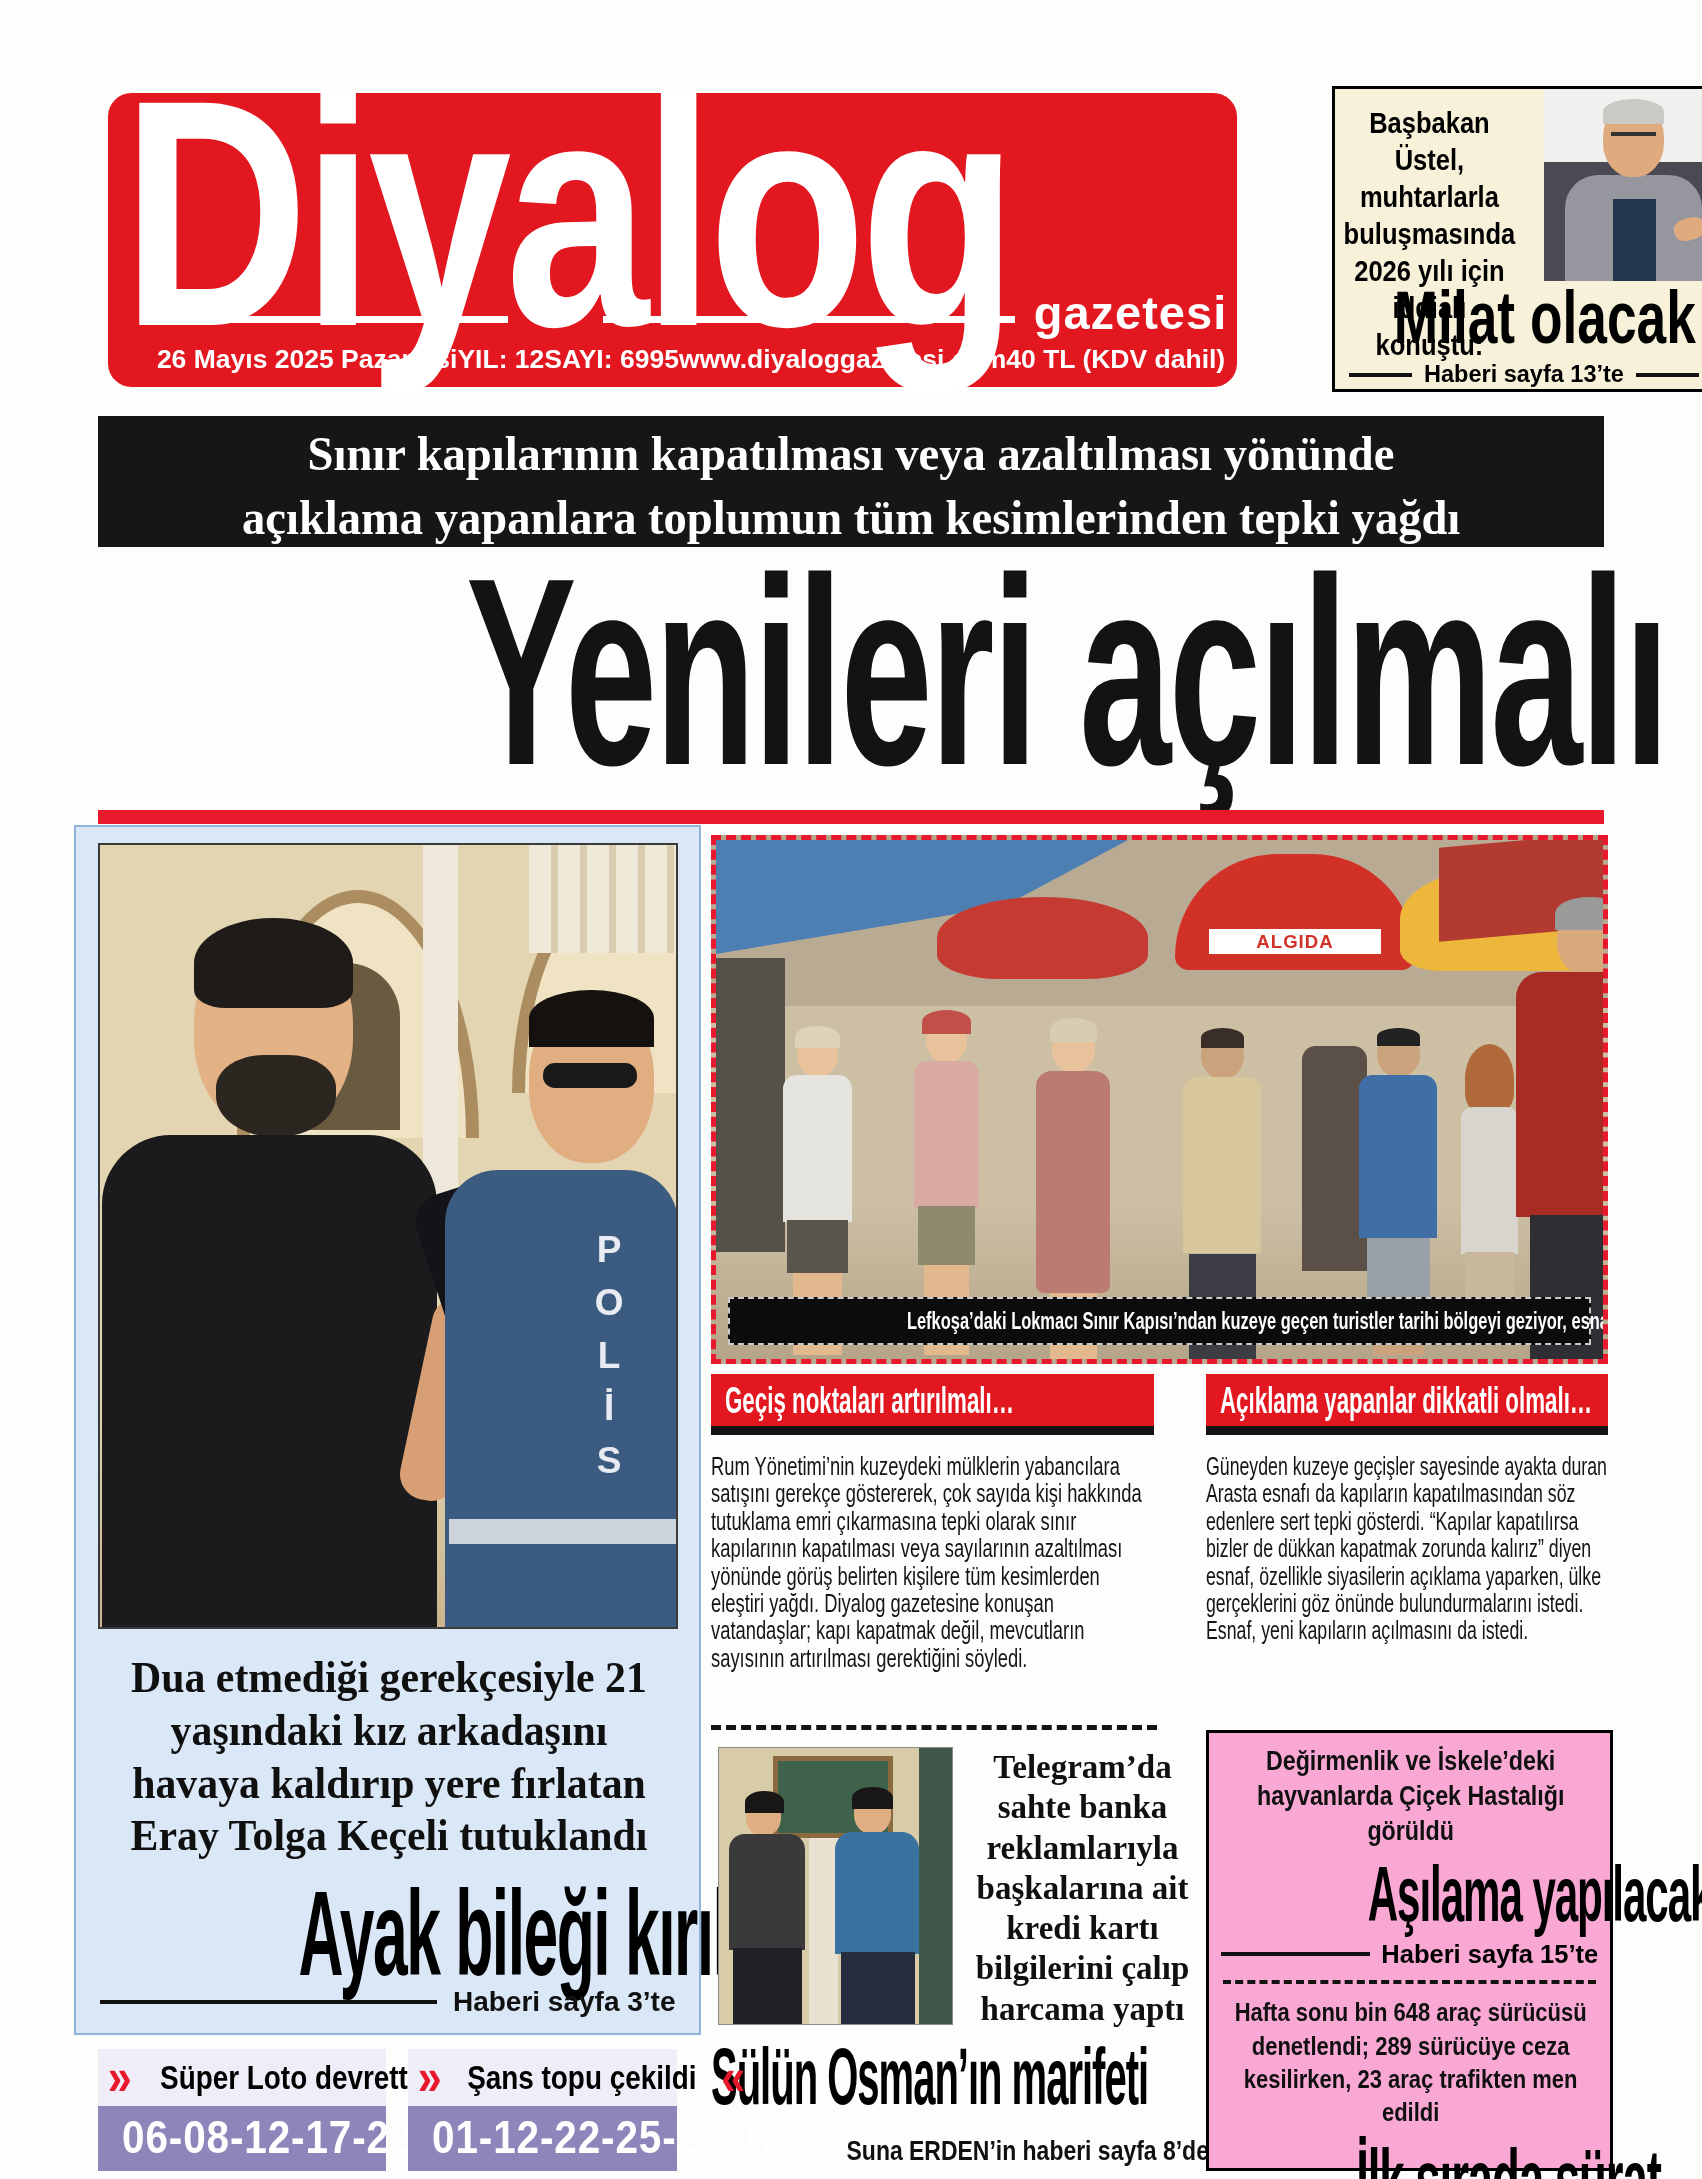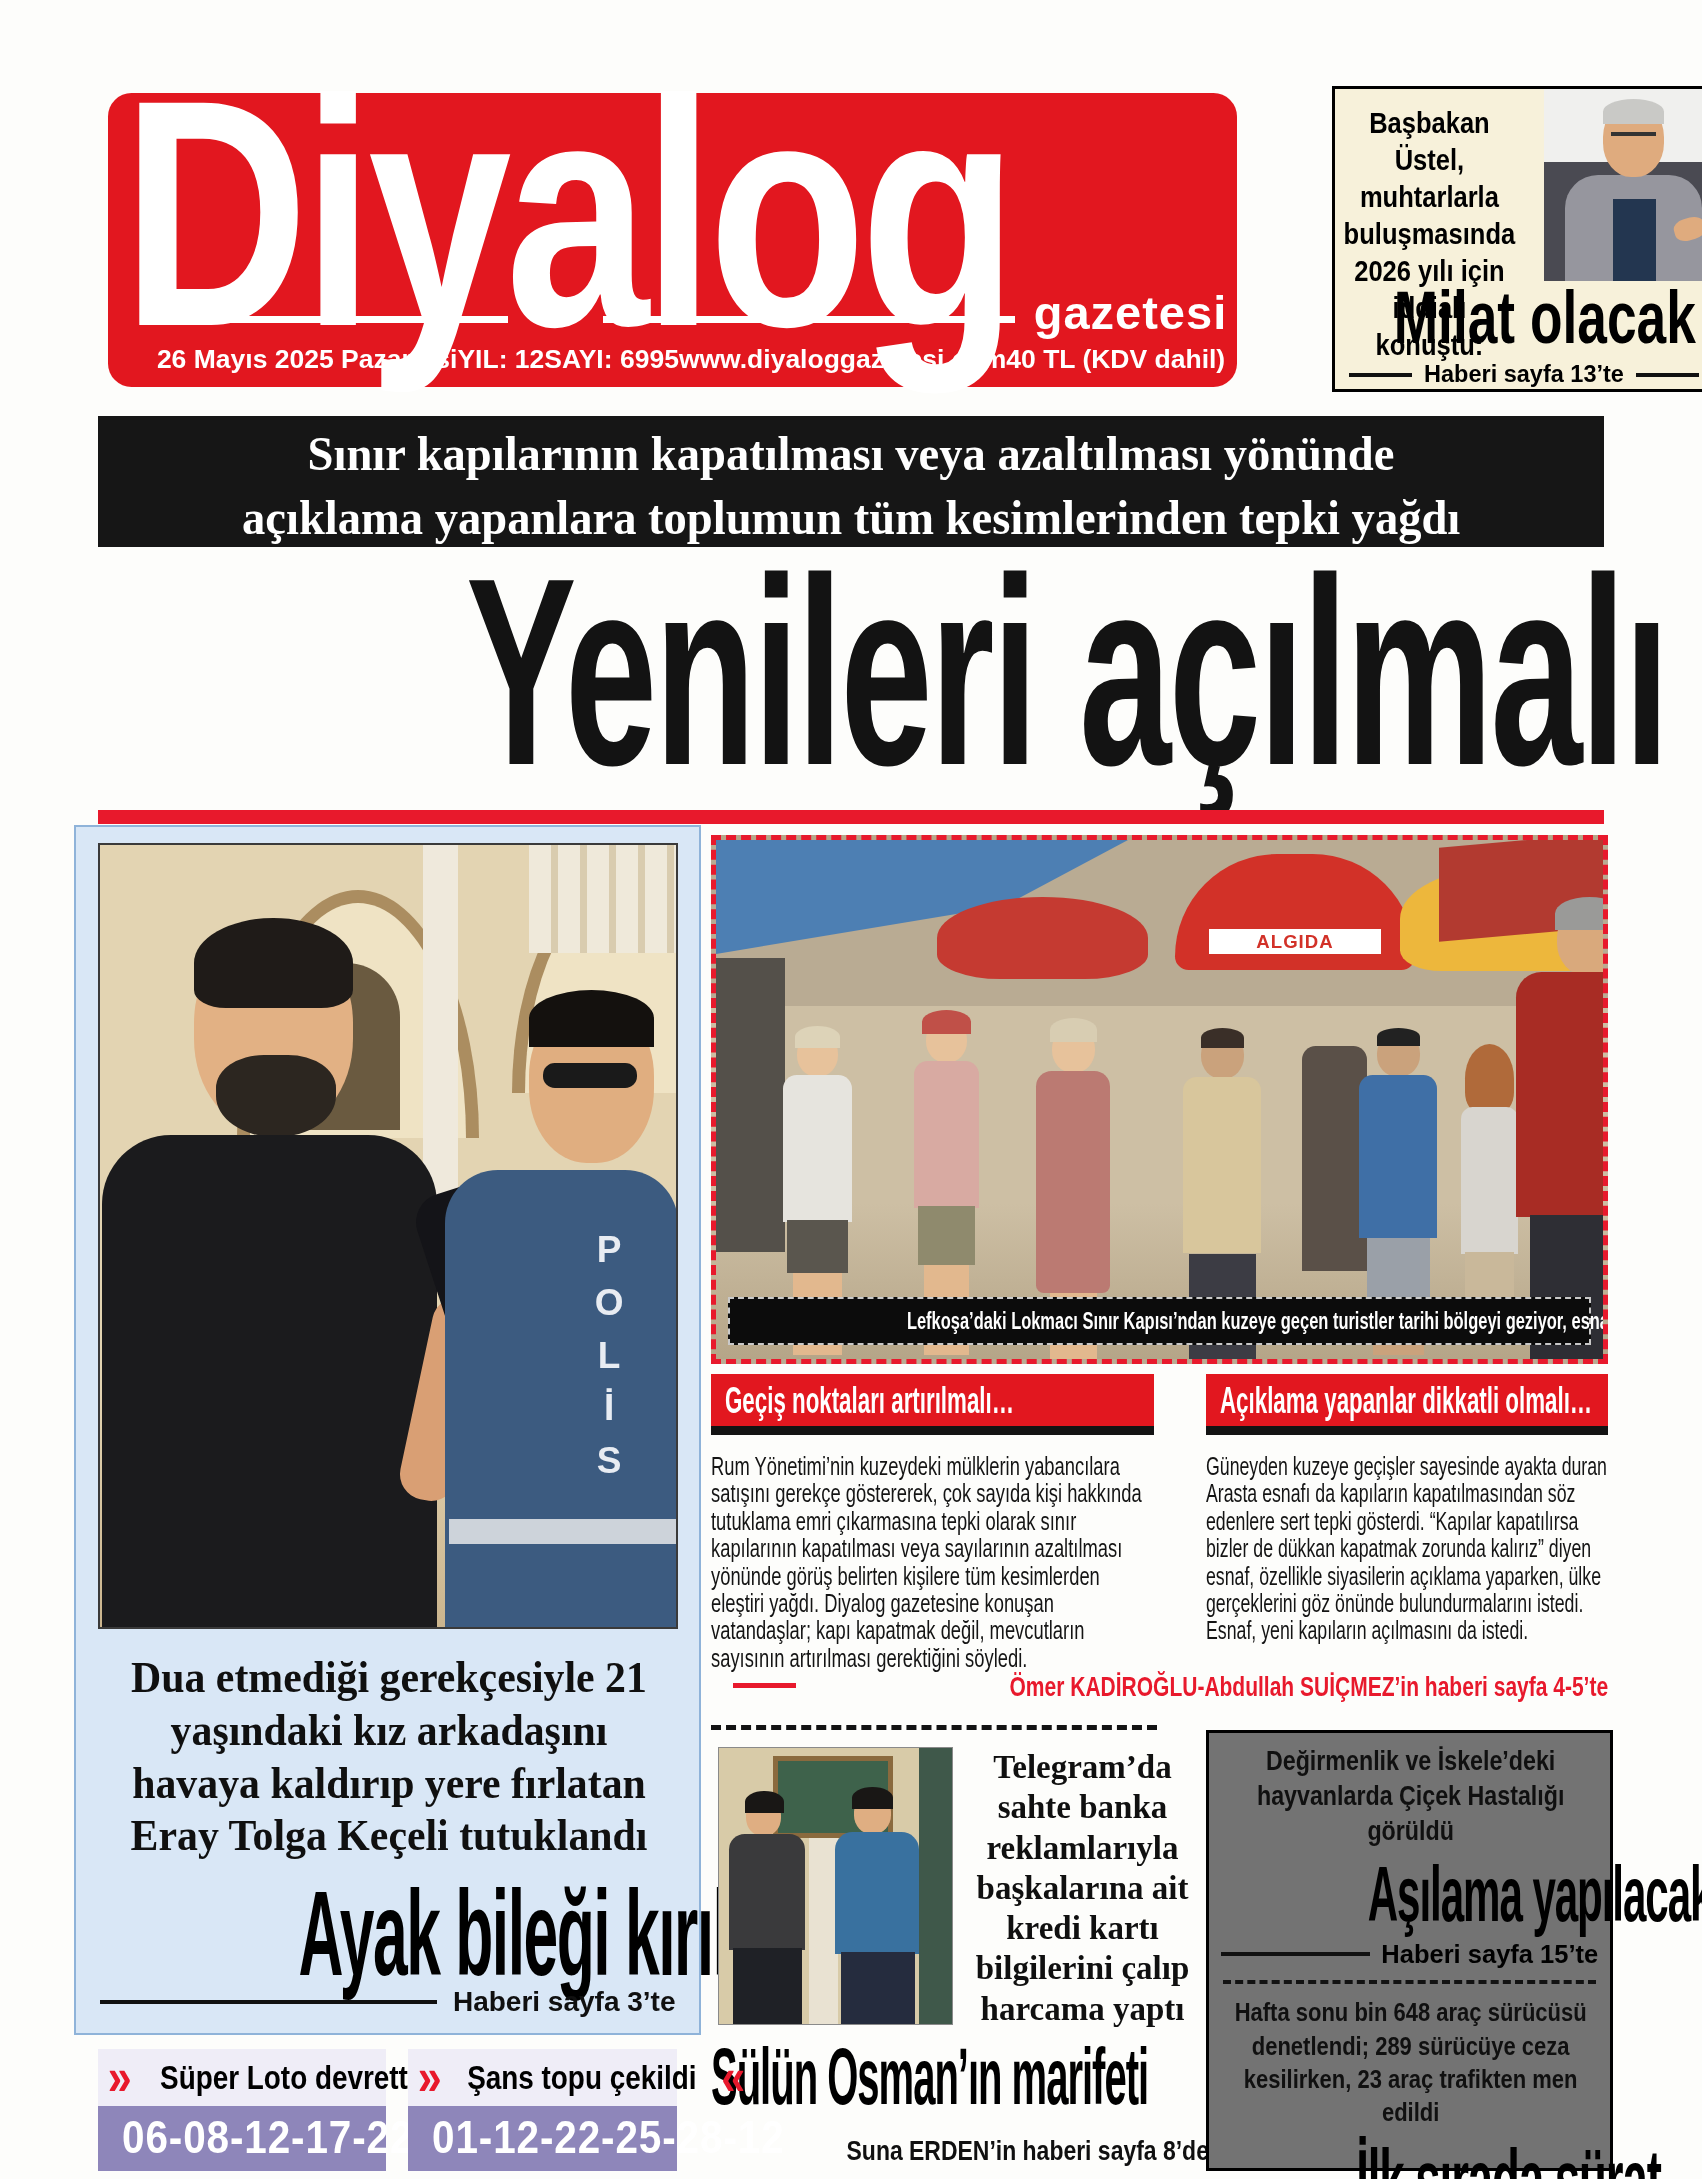--- a/index.html
+++ b/index.html
@@ -70,21 +70,21 @@
   
   .fraud-photo{left:718px;top:1747px;width:233px;height:276px;background:#d8cba8;border:1px solid #8a8a8a;overflow:hidden;}
   .fraud-kicker{left:965px;top:1747px;width:235px;text-align:center;font-family:"Liberation Serif",serif;
                 font-weight:bold;font-size:33px;line-height:1.22;color:#101010;}
   .fraud-head{left:711px;top:2031px;width:490px;}
   .fraud-head .cx{font-size:80px;font-weight:bold;transform:scaleX(.5);transform-origin:left top;letter-spacing:-2px;}
   .fraud-ref{left:711px;top:2135px;width:485px;gap:40px;}
   .fraud-ref span{white-space:nowrap;transform:scaleX(.82);transform-origin:right center;display:inline-block;}
 
   
-  .right-box{left:1206px;top:1730px;width:407px;height:441px;background:#737373;border:3.9px solid #000;box-sizing:border-box;padding:9.8px 11.8px;}
+  .right-box{left:1206px;top:1730px;width:407px;height:441px;background:#f9a8d4;border:3.9px solid #000;box-sizing:border-box;padding:9.8px 11.8px;}
   .rb-kicker{font-weight:bold;color:#101010;line-height:1.26;text-align:center;transform:scaleX(.84);transform-origin:left top;}
   .rb-head{text-align:center;}
   .rb-head .cx{font-weight:bold;transform-origin:center top;letter-spacing:-2px;}
   .rb-ref{display:flex;align-items:center;font-weight:bold;font-size:25.5px;}
   .rb-ref .rl{flex:1;height:3.9px;background:#111;margin-right:11.8px;}
   .rb-divider{border-top:4.9px dashed #131313;margin:11.8px 2px;}
 
   
   .lotto-box{position:absolute;top:2049px;height:122px;}
   .lotto-top{height:57px;background:#efedf7;display:flex;align-items:center;justify-content:space-between;padding:0 9.8px;}
@@ -238,23 +238,20 @@
   <div class="abs colhead" style="left:711px;top:1374px;width:443px;">
     <span class="cx">Geçiş noktaları artırılmalı…</span>
   </div>
   <div class="abs colbody" style="left:711px;top:1453px;width:616px;transform:scaleX(.72);">Rum Yönetimi’nin kuzeydeki mülklerin yabancılara satışını gerekçe göstererek, çok sayıda kişi hakkında tutuklama emri çıkarmasına tepki olarak sınır kapılarının kapatılması veya sayılarının azaltılması yönünde görüş belirten kişilere tüm kesimlerden eleştiri yağdı. Diyalog gazetesine konuşan vatandaşlar; kapı kapatmak değil, mevcutların sayısının artırılması gerektiğini söyledi.</div>
 
   <div class="abs colhead" style="left:1206px;top:1374px;width:402px;">
     <span class="cx">Açıklama yapanlar dikkatli olmalı…</span>
   </div>
   <div class="abs colbody" style="left:1206px;top:1453px;width:578px;transform:scaleX(.695);">Güneyden kuzeye geçişler sayesinde ayakta duran Arasta esnafı da kapıların kapatılmasından söz edenlere sert tepki gösterdi. “Kapılar kapatılırsa bizler de dükkan kapatmak zorunda kalırız” diyen esnaf, özellikle siyasilerin açıklama yaparken, ülke gerçeklerini göz önünde bulundurmalarını istedi. Esnaf, yeni kapıların açılmasını da istedi.</div>
 
-  <div class="abs lead-byline">
-    <i class="dash"></i><span class="cx">Ömer KADİROĞLU-Abdullah SUİÇMEZ’in haberi sayfa 4-5’te</span>
-  </div>
 
   <div class="abs dash-sep"></div>
 
   <div class="abs fraud-photo">
     <div class="shape" style="left:54px;top:7.8px;width:120px;height:82px;background:#3e624b;border:5.9px solid #8a6a3e;box-sizing:border-box;"></div>
     <div class="shape" style="right:0;top:0;width:33px;height:276px;background:#3f584a;"></div>
     <div class="shape" style="left:90px;top:90px;width:29px;height:186px;background:#e9e2d2;"></div>
     <div class="shape" style="left:27.4px;top:49px;width:35px;height:39px;background:#dfae82;border-radius:46%;"></div>
     <div class="shape" style="left:25.5px;top:43px;width:39px;height:21.6px;background:#191715;border-radius:50% 50% 0 0;"></div>
     <div class="shape" style="left:9.8px;top:86px;width:76px;height:116px;background:#3a3a3c;border-radius:15.7px 15.7px 0 0;"></div>

